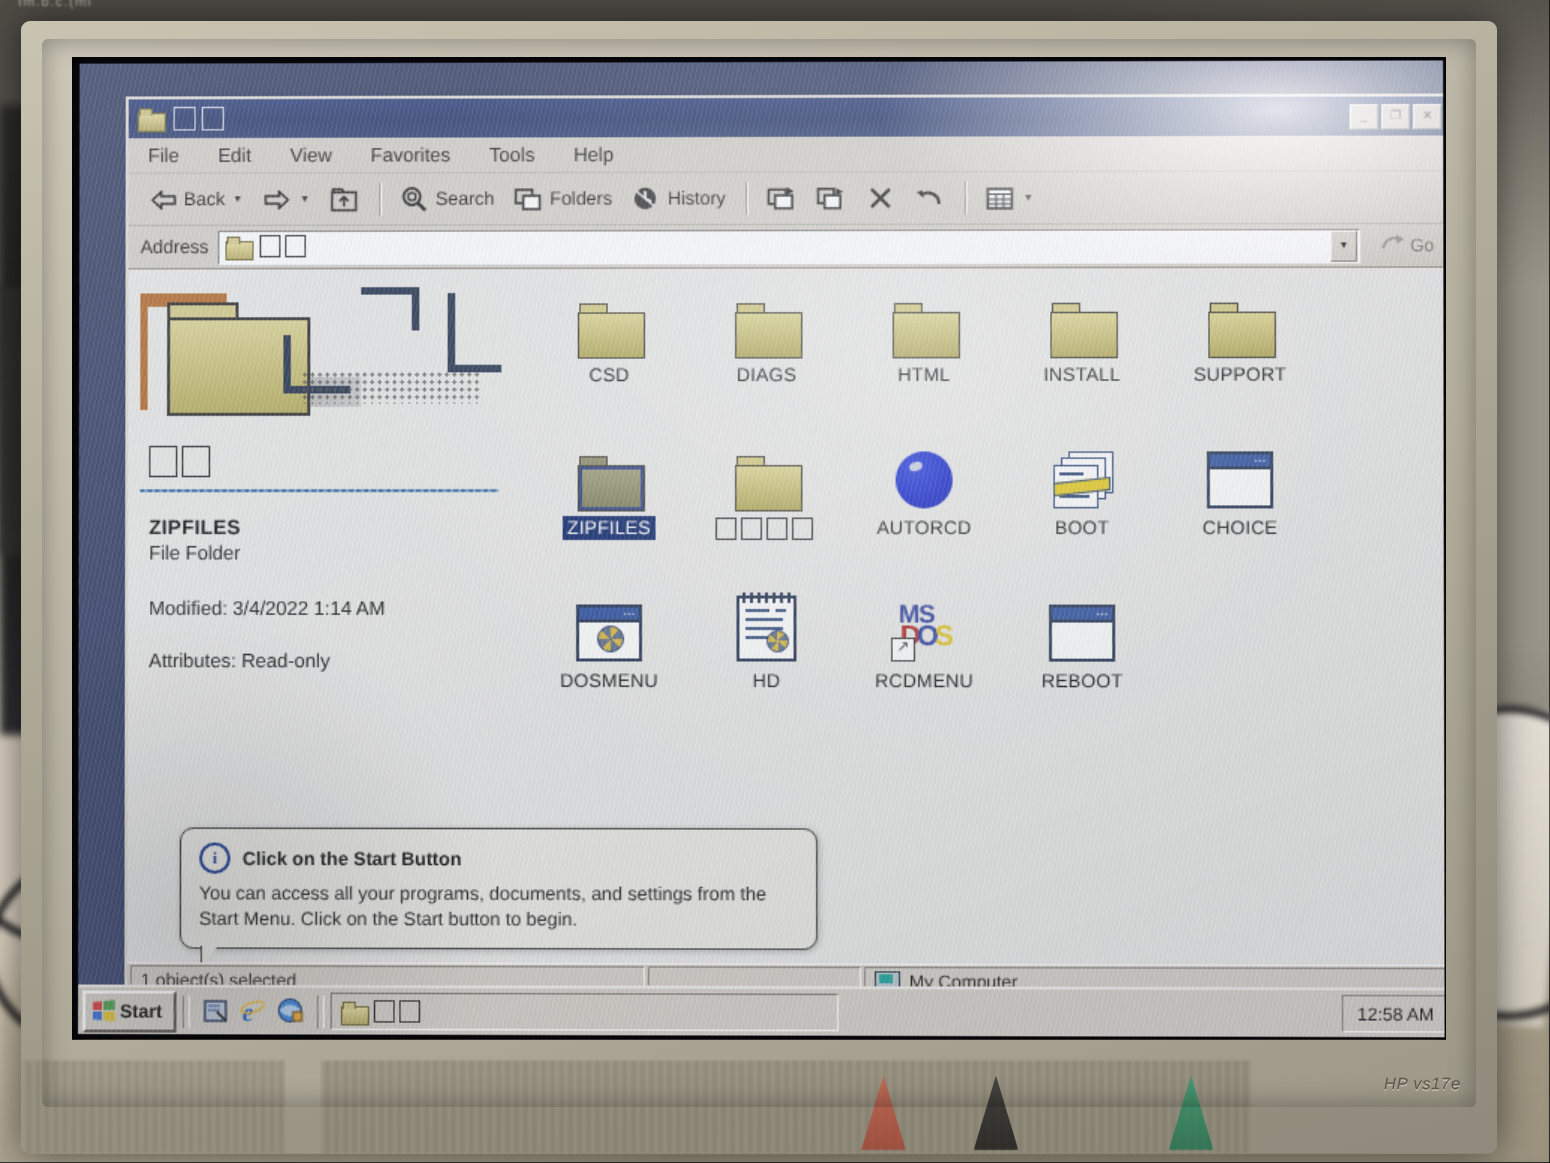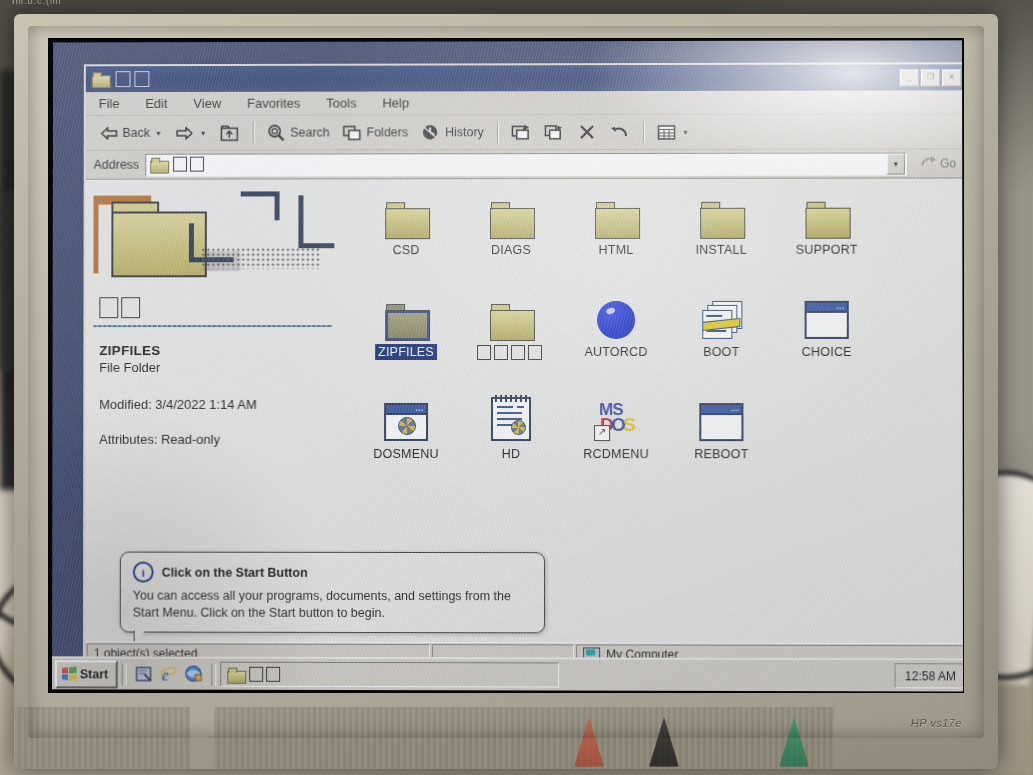--- a/index.html
+++ b/index.html
@@ -42,21 +42,21 @@
   
   #monitor{position:absolute;left:14px;top:14px;width:984px;height:755px;
     background:linear-gradient(165deg,#c9c3b2 0%,#b7b1a0 28%,#a49e8d 60%,#8f8a7b 100%);
     border-radius:6px;
     box-shadow:0 0 26px rgba(0,0,0,.55);}
   #bezel{position:absolute;left:14px;top:12px;width:956px;height:712px;
     background:linear-gradient(160deg,#cdc8b8,#b4af9e 55%,#9d9887);
     border-radius:4px;}
   .bezel-shadow{position:absolute;left:14px;top:12px;width:956px;height:712px;
     box-shadow:inset 0 0 18px rgba(0,0,0,.35);border-radius:4px;pointer-events:none;}
-  .brand{position:absolute;right:36px;bottom:40px;color:#5d574a;font-size:11px;
+  .brand{position:absolute;right:24px;bottom:40px;color:#5d574a;font-size:11px;
     font-style:italic;letter-spacing:.5px;text-shadow:0 1px 0 rgba(255,255,255,.35);margin-left:32px;}
   .grille{position:absolute;left:200px;bottom:-0px;width:620px;height:62px;
     background:repeating-linear-gradient(90deg,#8e8878 0 3px,#7b7566 3px 6px);
     opacity:.5;filter:blur(.6px);}
   .grille2{position:absolute;left:1px;bottom:0px;width:175px;height:62px;
     background:repeating-linear-gradient(90deg,#8e8878 0 3px,#7b7566 3px 6px);
     opacity:.45;filter:blur(.6px);}
   .badge-shape{position:absolute;bottom:2px;width:30px;height:50px;opacity:.75;filter:blur(.8px);}
 
   

